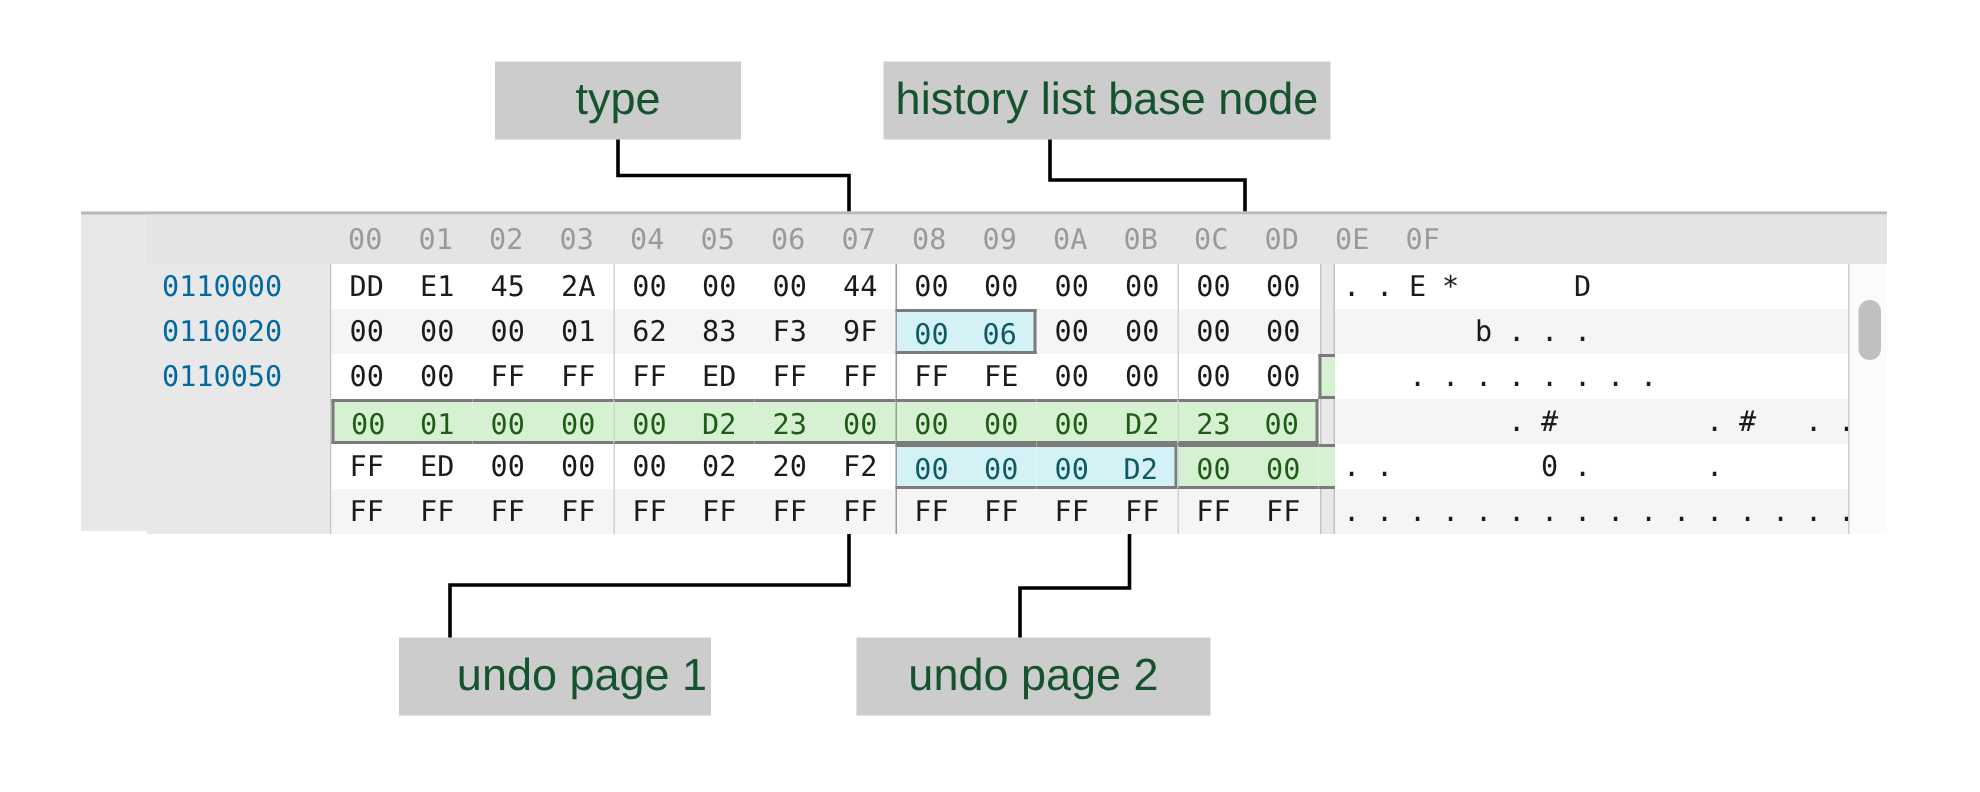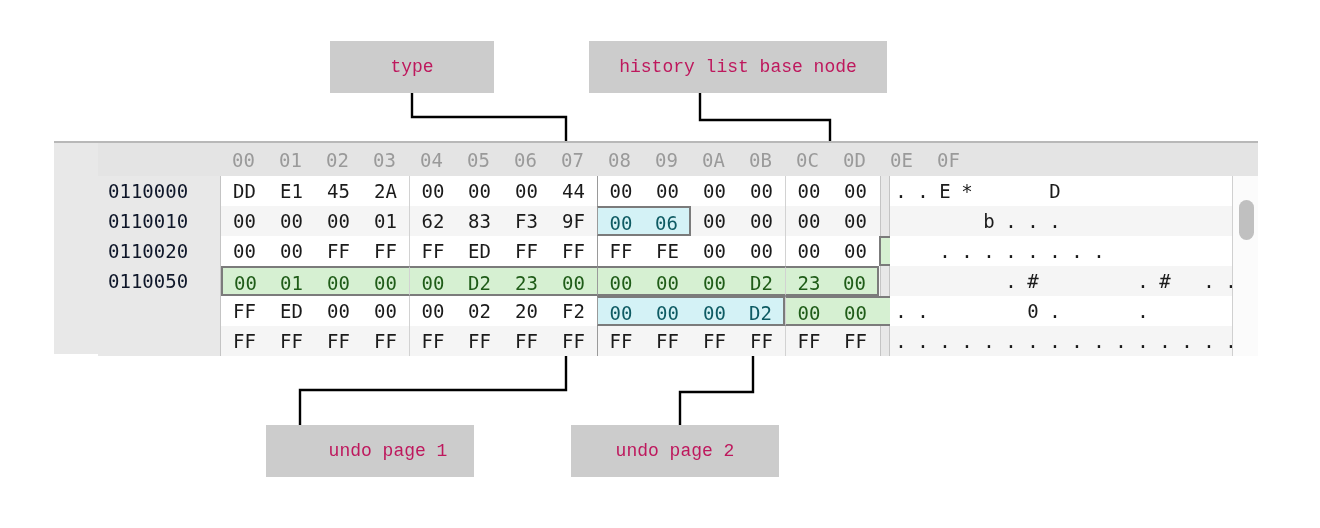--- a/index.html
+++ b/index.html
@@ -12,33 +12,33 @@
     height: 528px;
     position: relative;
     font-family: "Liberation Sans", sans-serif;
     overflow: hidden;
   }
 
   
   .callout {
     position: absolute;
     background: #cccccc;
-    color: #be185d;
-    font-family: Liberation Mono, monospace;
-    font-size: 18px;
+    color: #14532d;
+    font-family: Liberation Sans, sans-serif;
+    font-size: 30px;
     display: flex;
     align-items: center;
     justify-content: center;
     white-space: nowrap;
     box-sizing: border-box;
   }
   #callout-type      { left: 330px;  top: 41px;  width: 164px; height: 52px; }
   #callout-history   { left: 552px;  top: 41px;  width: 298px; height: 52px; margin-left: 37px; }
   #callout-undo1     { left: 266px;  top: 425px; width: 208px; height: 52px; padding-left: 36px; }
-  #callout-undo2     { left: 571px;  top: 425px; width: 208px; height: 52px; }
+  #callout-undo2     { left: 571px;  top: 425px; width: 236px; height: 52px; }
 
   
   #leaders {
     position: absolute;
     left: 0; top: 0;
     width: 1320px;
     height: 528px;
     pointer-events: none;
   }
 
@@ -94,21 +94,21 @@
     width: 122px;
     flex: 0 0 122px;
     background: #e8e8e8;
   }
   .offset-cell {
     height: 30px;
     line-height: 30px;
     text-align: left;
     padding-left: 10px;
     font-size: 19px;
-    color: #0f172a;
+    color: #0369a1;
     font-family: "DejaVu Sans Mono", monospace;
     box-sizing: border-box;
   }
 
   .hexpane {
     width: 660px;
     flex: 0 0 660px;
     background: #ffffff;
     border-left: 1px solid #c4c4c4;
     box-sizing: border-box;
@@ -257,21 +257,20 @@
         <div class="hdr-cell">0E</div>
         <div class="hdr-cell">0F</div>
       </div>
     <div class="hdr-asciipad"></div>
   </div>
 
   <div class="body-wrap">
 
     <div class="offsets" id="offsets">
         <div class="offset-cell">0110000</div>
-        <div class="offset-cell">0110010</div>
         <div class="offset-cell">0110020</div>
         <div class="offset-cell">0110050</div>
       </div>
 
     <div class="hexpane" id="hexpane">
         <div class="hexrow even">
           <div class="hexcell">DD</div>
           <div class="hexcell">E1</div>
           <div class="hexcell">45</div>
           <div class="hexcell">2A</div>

